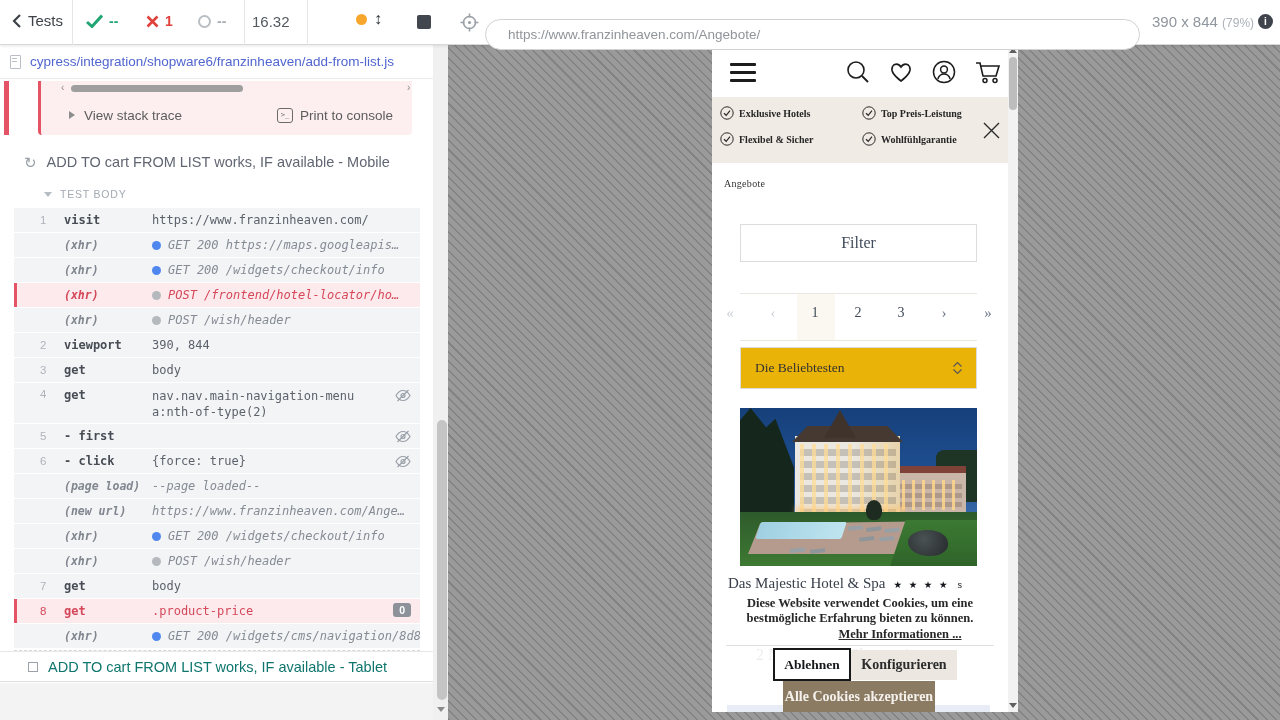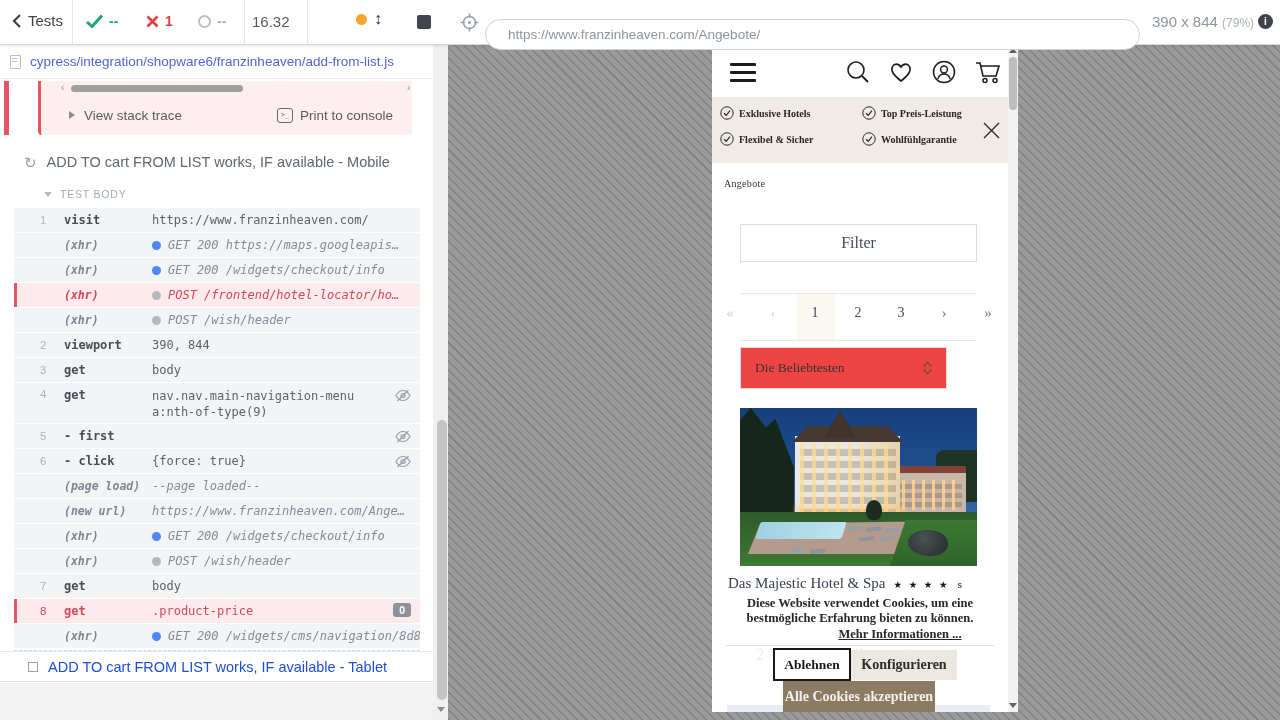--- a/index.html
+++ b/index.html
@@ -86,21 +86,21 @@
   .dot.blue { background:#4f87ee; }
   .dot.gray { background:#b5b9be; }
   .eye-icon { position:absolute; right:9px; top:6px; }
   .badge { position:absolute; right:9px; top:4px; background:#8d929a; color:#fff;
     border-radius:3px; font-size:10.5px; font-weight:bold; padding:1px 6px; }
   #cmds-end { border-bottom:1px dashed #d5d9de; height:0; margin-top:2px; }
 
   #test2-row { left:0; top:606px; width:434px; height:31px; background:#fff;
     border-top:1px solid #e8e8e8; border-bottom:1px solid #dedede; display:flex; align-items:center; }
   .pending-box { margin-left:28px; width:10px; height:10px; border:1.5px solid #9aa1a9; }
-  #test2-row .test-title { color:#1d4ed8; }
+  #test2-row .test-title { color:#0f766e; }
   #reporter-footer { left:0; top:638px; width:448px; height:37px; background:#f3f3f3; }
 
   #rep-vtrack { left:433px; top:0; width:15px; height:675px; background:#f0f0f0; }
   #rep-vthumb { left:437px; top:375px; width:10px; height:280px; background:#c4c4c4; border-radius:5px; }
   .scroll-down-tri { width:0; height:0; border-top:5px solid #8b8b8b;
     border-left:4px solid transparent; border-right:4px solid transparent; }
 
   
   #aut-bg { left:448px; top:45px; width:832px; height:675px; background-color:#9a9a9a;
     background-image:repeating-linear-gradient(45deg, rgba(50,50,50,.22) 0px, rgba(50,50,50,.22) 1.5px,
@@ -123,22 +123,22 @@
     font-size:16px; color:#414c5c; }
 
   #pager { left:0px; top:248px; width:296px; height:48px; }
   #pager .hair { position:absolute; left:28px; width:237px; height:1px; background:#eae7e0; }
   .pg { position:absolute; top:12px; width:28px; text-align:center; font-size:14px; color:#3f4956;
     font-family:"Liberation Serif",serif; }
   .pg.arrow { color:#6b7684; font-size:15px; }
   .pg.disabled { color:#cbcfd4; }
   #pg-active-bg { left:85px; top:1px; width:38px; height:46px; background:#fbf8f1; }
 
-  #sort-box { left:28px; top:302px; width:207px; height:42px; border:1px solid #dcdcdc;
-    background:#ef4444; display:flex; align-items:center; padding:0 14px; }
+  #sort-box { left:28px; top:302px; width:237px; height:42px; border:1px solid #dcdcdc;
+    background:#eab308; display:flex; align-items:center; padding:0 14px; }
   #sort-value { flex:1; font-size:13.5px; color:#333; }
   .chevs { display:flex; flex-direction:column; gap:2px; align-items:center; }
 
   #hotel-img { left:28px; top:363px; width:237px; height:158px; overflow:hidden;
     background:linear-gradient(180deg,#16407a 0%,#1f4f92 42%,#3a6cab 72%,#5b84bb 100%); }
   .him { position:absolute; }
 
   #product-title-row { left:16px; top:530px; display:flex; align-items:baseline; gap:8px; }
   #product-title { font-size:15px; color:#39404c; }
   #product-stars { font-size:9.5px; color:#14181d; letter-spacing:2px; }
@@ -306,21 +306,21 @@
     <div class="cmd">
       <span class="num">3</span>
       <span class="method mono">get</span>
       <span class="msg mono">
           <span>body</span>
         </span>
     </div>
     <div class="cmd two-line">
       <span class="num">4</span>
       <span class="method mono">get</span>
-      <span class="msg mono">nav.nav.main-navigation-menu a:nth-of-type(9)</span>
+      <span class="msg mono">nav.nav.main-navigation-menu a:nth-of-type(2)</span>
       <svg class="eye-icon" width="16" height="13" viewBox="0 0 16 13">
           <path d="M1,6.5 C3,3 5.5,1.5 8,1.5 S13,3 15,6.5 C13,10 10.5,11.5 8,11.5 S3,10 1,6.5 Z" fill="none" stroke="#9ba1a9" stroke-width="1.2"></path>
           <circle cx="8" cy="6.5" r="2" fill="none" stroke="#9ba1a9" stroke-width="1.2"></circle>
           <line x1="2.5" y1="12" x2="13.5" y2="1" stroke="#9ba1a9" stroke-width="1.2"></line>
         </svg>
     </div>
     <div class="cmd">
       <span class="num">5</span>
       <span class="method mono">- first</span>
       <span class="msg mono"></span>

